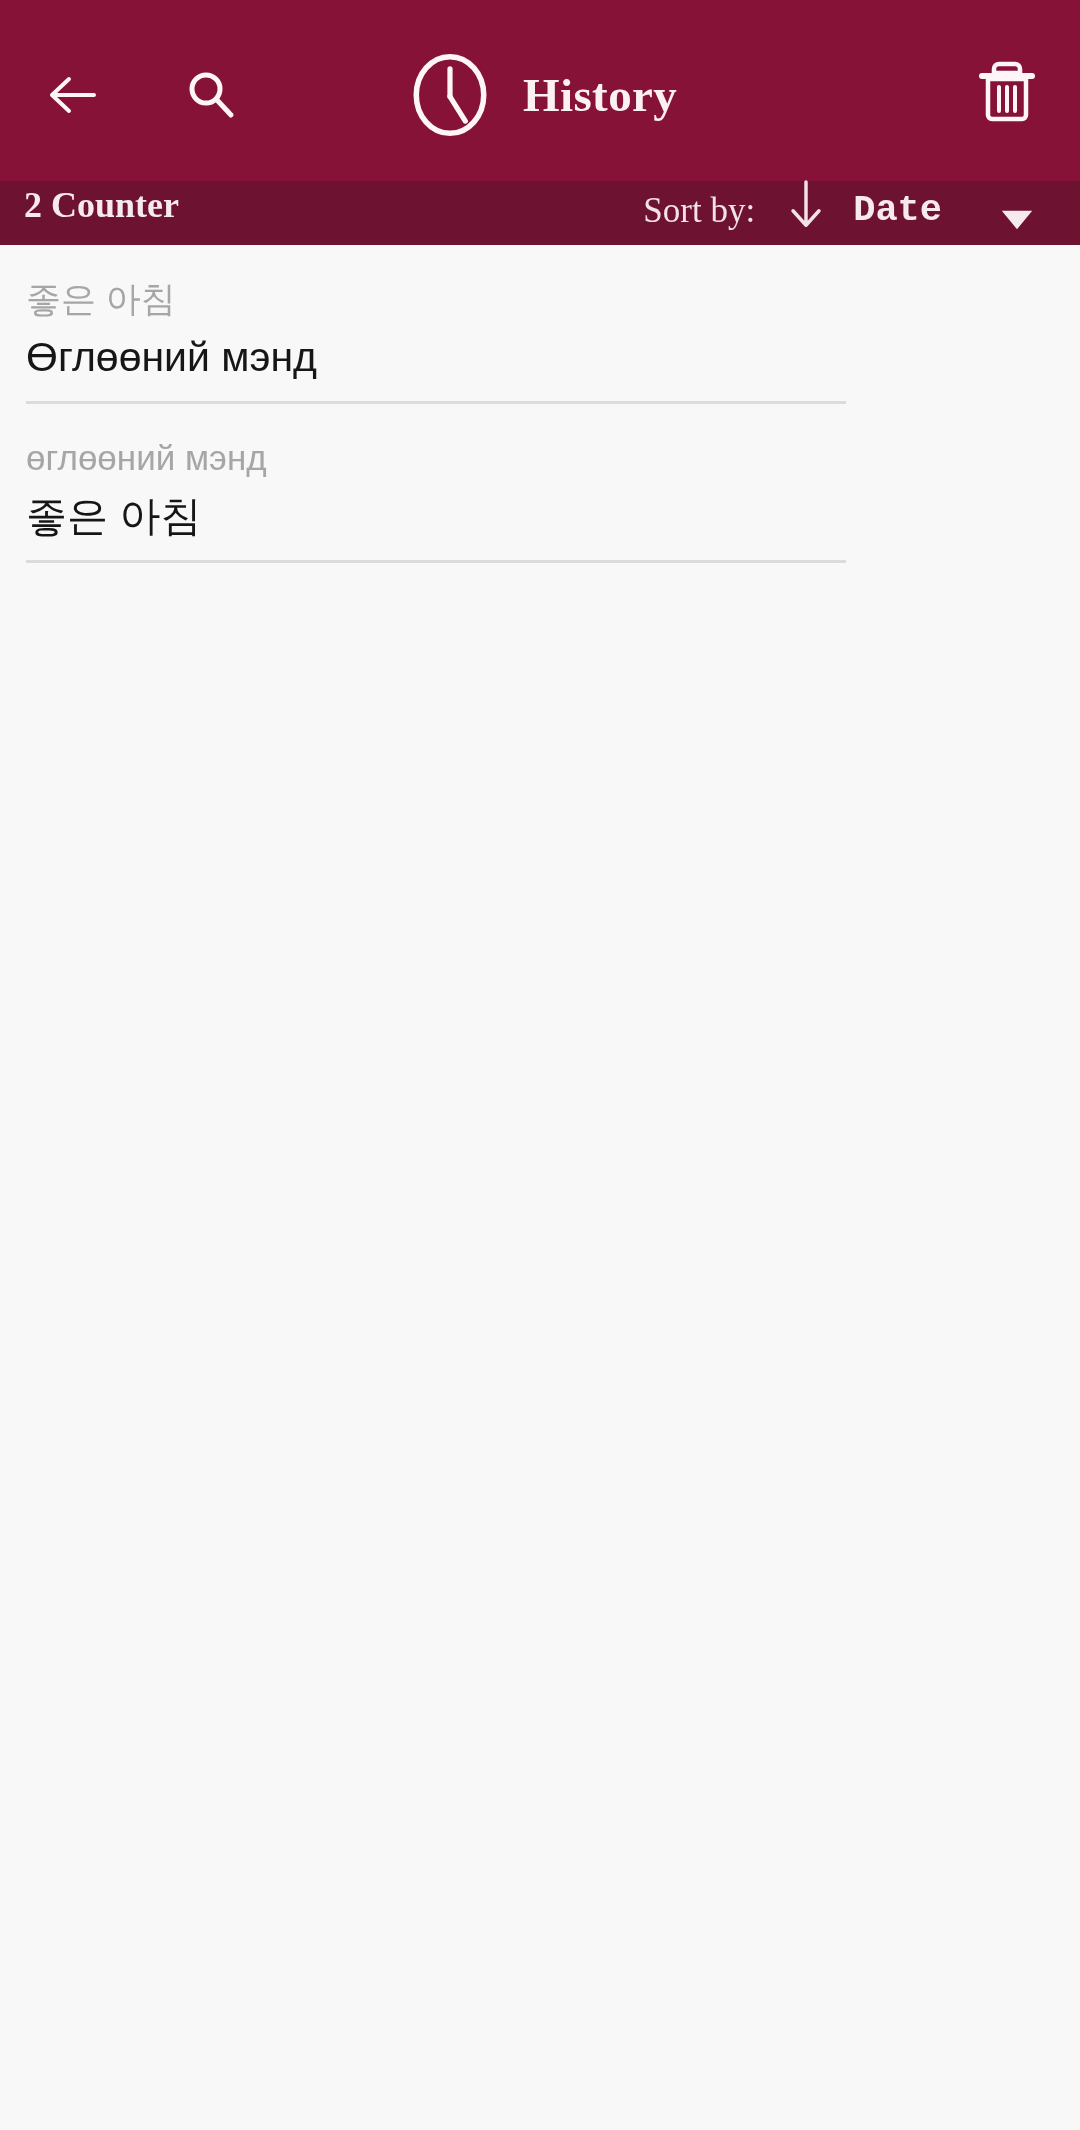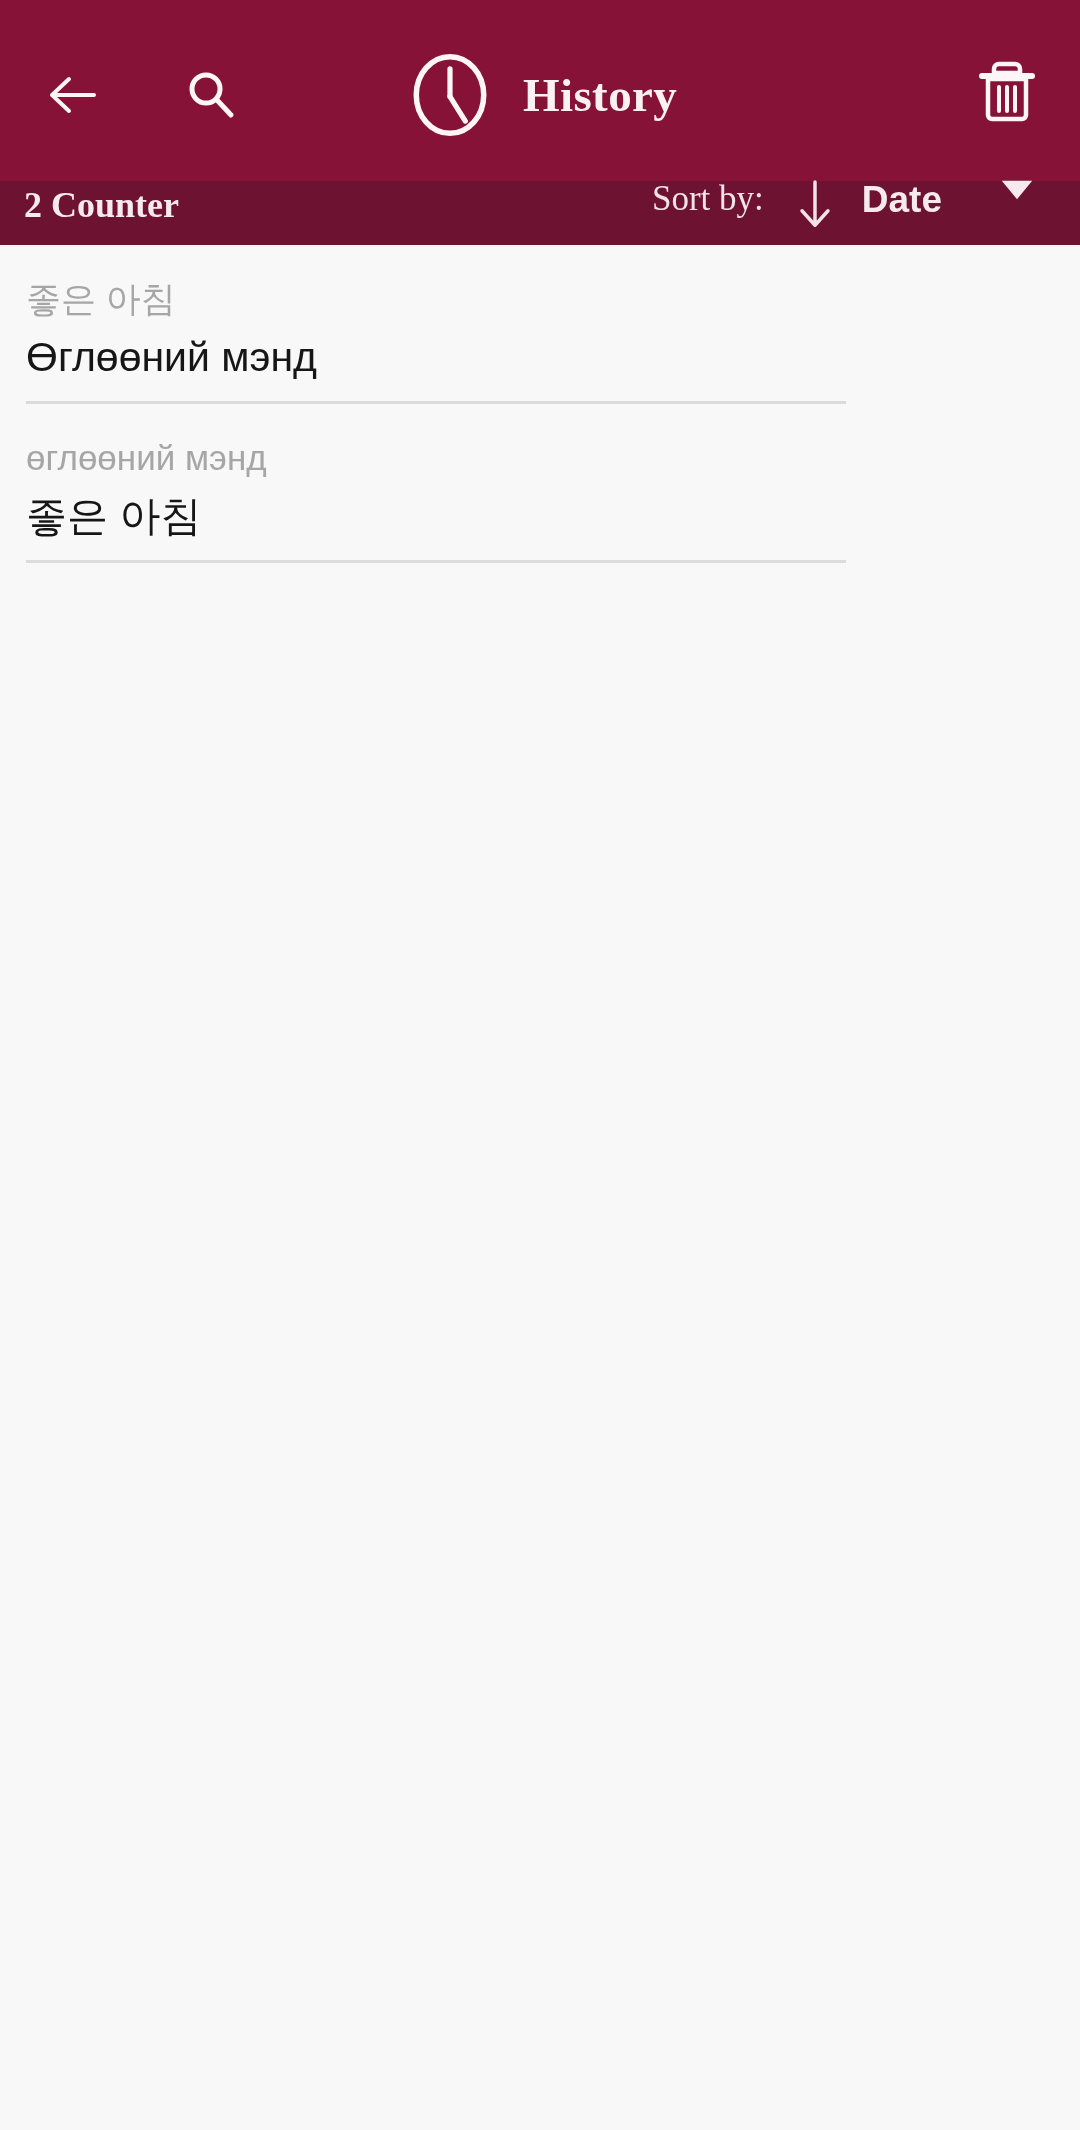--- a/index.html
+++ b/index.html
@@ -93,40 +93,40 @@
     color: #f6eaee;
     font-family: "Liberation Serif", serif;
     font-weight: bold;
     font-size: 36px;
     white-space: nowrap;
   }
 
   .sort-group {
     margin-left: auto;
     display: flex;
-    align-items: flex-start;
+    align-items: flex-end;
   }
 
   .sort-by-label {
     color: #f3e3e8;
     font-family: "Liberation Serif", serif;
     font-size: 35px;
     white-space: nowrap;
   }
 
   .sort-dir-icon {
     width: 46px;
     height: 52px;
     margin-left: 28px;
     display: block;
   }
 
   .sort-value {
     color: #f6eaee;
-    font-family: Liberation Sans, sans-serif;
+    font-family: Liberation Mono, monospace;
     font-weight: bold;
     font-size: 37px;
     margin-left: 24px;
     white-space: nowrap;
   }
 
   .sort-caret {
     width: 34px;
     height: 22px;
     margin-left: 58px;

